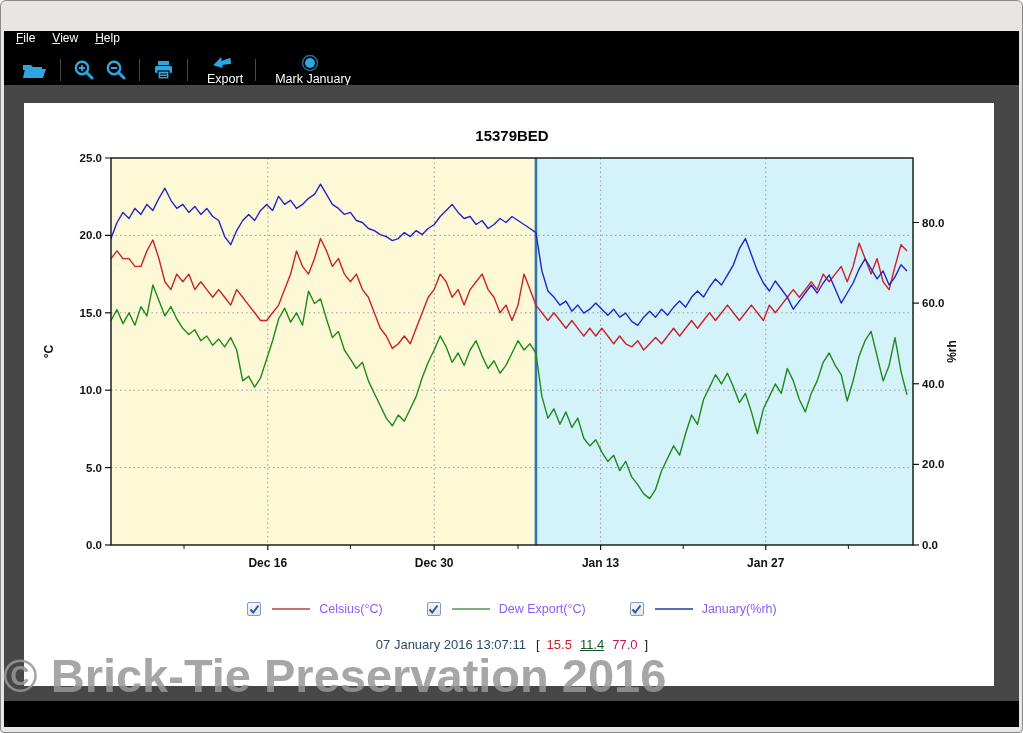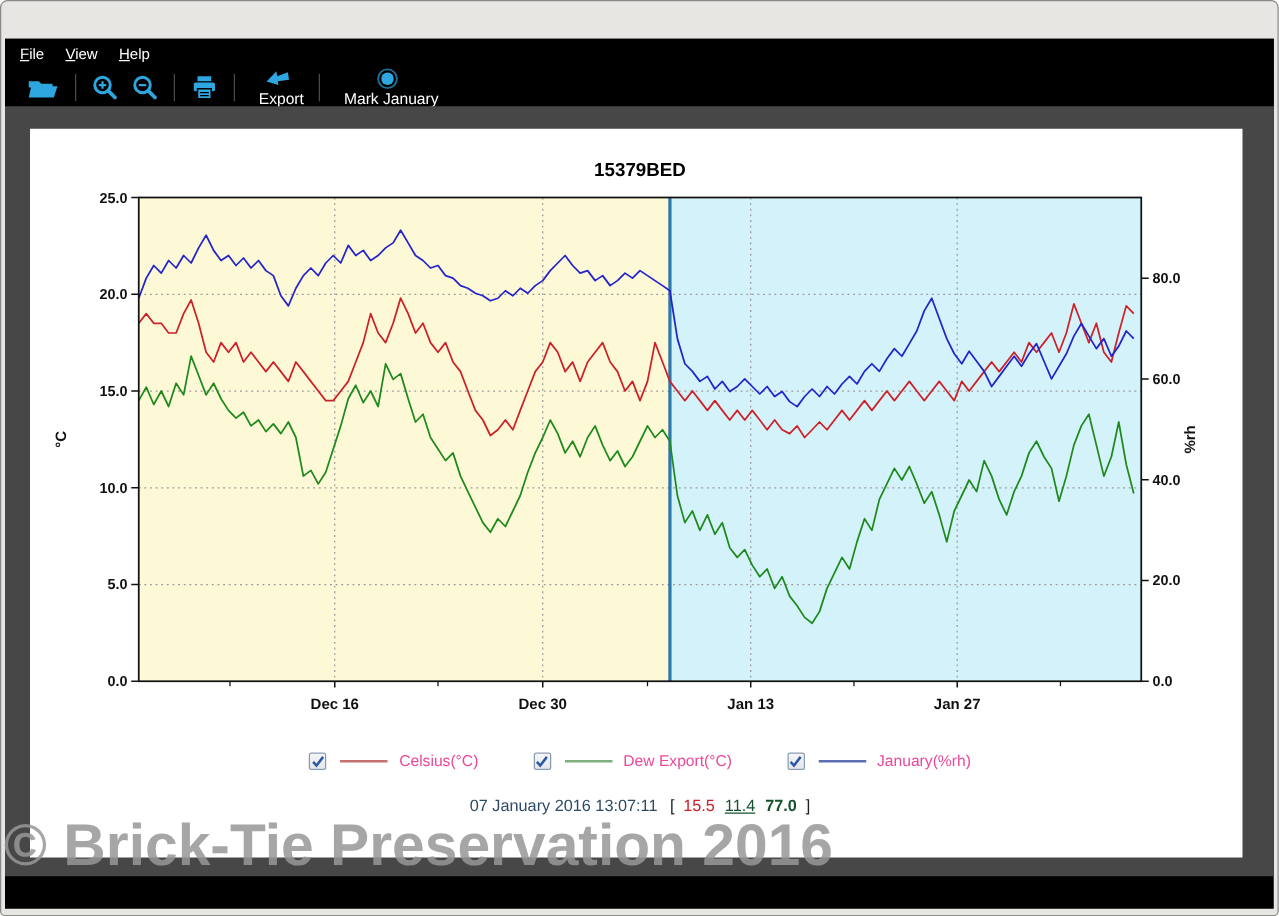--- a/index.html
+++ b/index.html
@@ -23,39 +23,39 @@
   .winbtn.max { width: 27px; border-left: none;
     background: linear-gradient(#fdfdfd, #e9e7e4 45%, #cfccc8); }
   .winbtn.close { width: 43px; border-left: none; border-radius: 0 0 4px 0;
     background: linear-gradient(#f0b5a0, #e08a68 45%, #cd5f3e);
     color: #fff; font-size: 13px; font-weight: bold; text-shadow: 0 1px 2px rgba(60,10,0,.7); }
   .glyph-min { width: 11px; height: 3px; background: #4c4c4c; margin-top: 8px; border-radius: 1px; }
   .glyph-max { width: 10px; height: 9px; border: 2px solid #4c4c4c; background: transparent; }
 
   
   .client { position: absolute; top: 30px; left: 3px; right: 3px; bottom: 5px; background: #000; }
-  .menubar { height: 23px; display: flex; align-items: center; padding-left: 12px; background: #000; }
+  .menubar { height: 23px; display: flex; padding-left: 12px; background: #000; }
   .menu-item { color: #fff; font-size: 12px; margin-right: 17px; cursor: default; }
   .menu-item u { text-decoration: underline; }
   .toolbar { height: 31px; display: flex; align-items: center; padding-left: 12px; background: #000; }
   .tb-sep { width: 1px; height: 22px; background: #4a4a4a; margin: 0 7px; }
   .tb-btn { display: flex; align-items: center; padding: 2px 5px; cursor: default; flex-direction: column; }
   .tb-label { color: #fff; font-size: 12.5px; margin-left: 7px; }
 
   
   .frame { position: absolute; left: 0; right: 0; top: 54px; height: 616px; background: #474747; }
   .panel { position: absolute; left: 20px; top: 18px; width: 970px; height: 583px; background: #ffffff; }
   .legend-row { position: absolute; left: 87px; top: 495px; width: 802px; height: 22px;
     display: flex; justify-content: center; align-items: center; gap: 44px; }
   .legend-item { display: flex; align-items: center; }
   .cb { width: 14px; height: 14px; border: 1px solid #8a9cb2; border-radius: 2px;
     background: linear-gradient(#f6f6f6,#e4e6ea); display: flex; align-items: center;
     justify-content: center; cursor: default; }
   .swatch { width: 38px; height: 2px; margin: 0 9px 0 11px; }
-  .legend-label { font-size: 12.5px; color: #ec4899; }
+  .legend-label { font-size: 12.5px; color: #8b5cf6; }
   .status { position: absolute; left: 87px; top: 534px; width: 802px; text-align: center;
     font-size: 13px; color: #2c4a66; }
   .st-bracket { color: #222; margin: 0 3px 0 10px; }
   .st-bracket.close { margin: 0 0 0 3px; }
   .st-val { margin: 0 4px; }
 
   .watermark { position: absolute; left: 2px; top: 647px; width: 1023px;
     font-size: 47px; font-weight: bold; letter-spacing: 0px; white-space: nowrap;
     color: rgb(151,151,151); opacity: 0.85; z-index: 50; pointer-events: none; }
 
@@ -212,21 +212,21 @@
                 <path d="M1.5 5.5 L4.2 8.5 L9.5 1.5" fill="none" stroke="#2b57a5" stroke-width="2"></path>
               </svg>
             </span>
             <span class="swatch" style="background: rgb(92, 109, 180);"></span>
             <span class="legend-label">January(%rh)</span>
           </div>
         </div>
         
 
         <div class="status">
-          <span>07 January 2016 13:07:11</span><span class="st-bracket">[</span><span id="status-values"><span class="st-val" style="color: rgb(204, 33, 41);">15.5</span><span class="st-val" style="color: #14532d; text-decoration: underline;">11.4</span><span class="st-val" style="color: #14532d; font-weight: bold;">77.0</span></span><span class="st-bracket close">]</span>
+          <span>07 January 2016 13:07:11</span><span class="st-bracket">[</span><span id="status-values"><span class="st-val" style="color: rgb(204, 33, 41);">15.5</span><span class="st-val" style="color: #14532d; text-decoration: underline;">11.4</span><span class="st-val" style="color: #be185d;">77.0</span></span><span class="st-bracket close">]</span>
         </div>
       </div>
     </div>
 
   </div>
 
   <div class="watermark">© Brick-Tie Preservation 2016</div>
 </div>
 
 </body></html>

